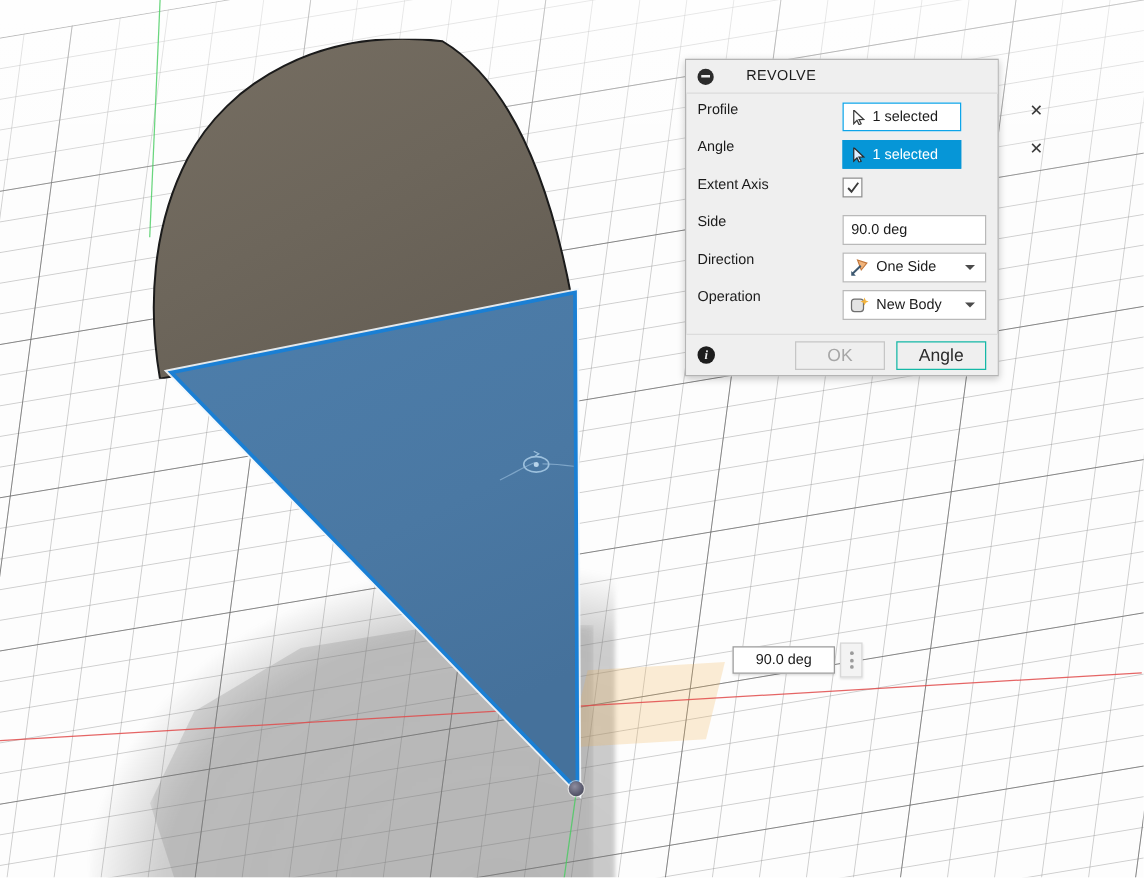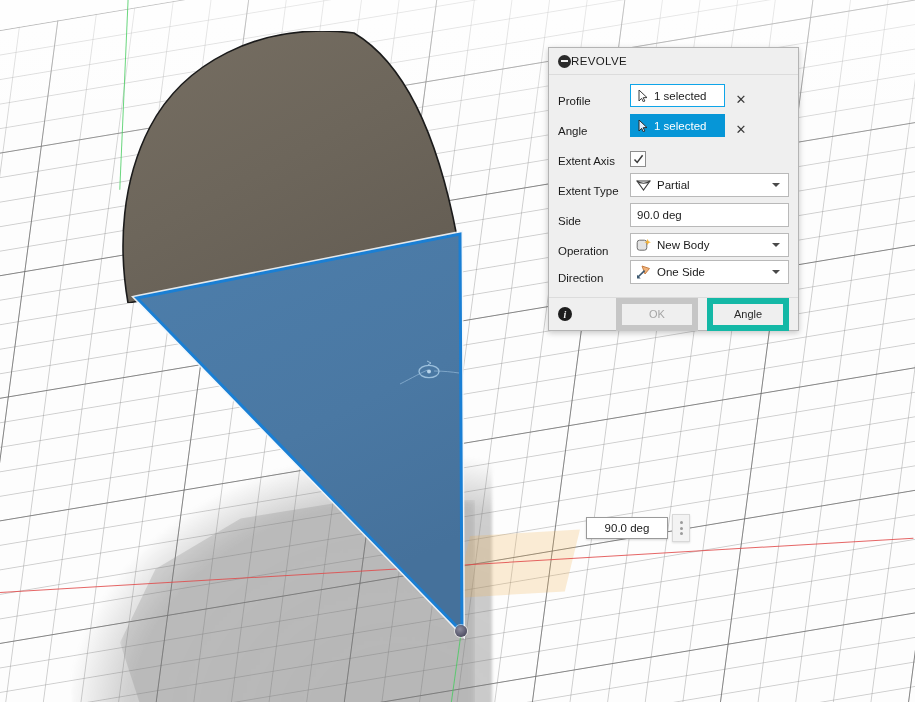--- a/index.html
+++ b/index.html
@@ -139,33 +139,33 @@
 
   
   #revolve-dialog{
     position:absolute;left:548px;top:47px;width:249px;
     background:#efefef;
     border:1px solid #b4b4b4;
     box-shadow:0 2px 6px rgba(0,0,0,.22);
     font-size:11.5px;color:#1b1b1b;
   }
   .dlg-title{
-    height:26px;display:flex;align-items:center;gap:0;
+    height:26px;display:flex;align-items:center;gap:26px;
     padding:0 9px;background:#efefef;border-bottom:1px solid #dcdcdc;
   }
   .collapse-icon{
     width:13px;height:13px;border-radius:50%;background:#2b2b2b;
     display:flex;align-items:center;justify-content:center;flex:none;
   }
   .collapse-icon i{display:block;width:7px;height:1.6px;background:#efefef;}
   .dlg-title-text{font-size:11.5px;color:#1b1b1b;letter-spacing:.35px;}
 
   .dlg-body{padding:7px 0 8px 0;}
   .row{
-    display:flex;align-items:flex-end;height:25px;padding:0 9px;margin-bottom:5px;
+    display:flex;align-items:flex-start;height:25px;padding:0 9px;margin-bottom:5px;gap:44px;
   }
   .row-label{width:72px;flex:none;font-size:11.5px;color:#1b1b1b;}
 
   .sel-btn{
     height:21px;min-width:79px;display:flex;align-items:center;gap:5px;
     padding:0 7px;background:#ffffff;border:1px solid #0ea5e9;
     font-size:11.5px;color:#1b1b1b;cursor:pointer;
   }
   .sel-btn.active{background:#0696d7;border-color:#0696d7;color:#ffffff;}
   .clear-x{
@@ -203,22 +203,22 @@
     border-top:1px solid #dcdcdc;background:#efefef;
   }
   .info-icon{
     width:14px;height:14px;border-radius:50%;background:#1d1d1d;
     color:#efefef;font-size:10px;font-weight:700;font-style:italic;
     display:flex;align-items:center;justify-content:center;
     font-family:"Liberation Serif",serif;cursor:pointer;
   }
   .footer-btns{margin-left:auto;display:flex;gap:9px;}
   .btn{
-    width:70px;height:21px;background:#efefef;border:6px solid #14b8a6;
-    font-size:11px;color:#2a2a2a;display:flex;align-items:center;justify-content:center;
+    width:70px;height:21px;background:#efefef;border:1px solid #14b8a6;
+    font-size:14px;color:#2a2a2a;display:flex;align-items:center;justify-content:center;
     cursor:pointer;
   }
   .btn.disabled{color:#a6a6a6;border-color:#c6c6c6;cursor:default;}
 </style>
 </head>
 <body>
 
 <div id="viewport">
 
   <div class="grid-plane">
@@ -326,62 +326,51 @@
 
     <div class="row">
       <span class="row-label">Extent Axis</span>
       <div class="checkbox">
         <svg width="11" height="11" viewBox="0 0 11 11">
           <path d="M1.5 5.4 L4.2 8.4 L9.6 1.2" stroke="#3a3a3a" stroke-width="1.5" fill="none"></path>
         </svg>
       </div>
     </div>
 
-    <div class="row">
-      <span class="row-label">Extent Type</span>
+
+    <div class="row">
+      <span class="row-label">Side</span>
+      <div class="text-input">90.0 deg</div>
+    </div>
+
+    <div class="row">
+      <span class="row-label">Direction</span>
       <div class="combo">
         <svg class="combo-ico" viewBox="0 0 15 14">
-          <path d="M1 3 L14 3 L7.5 12 Z" fill="#ffffff" stroke="#3c3c3c" stroke-width="1.1"></path>
-          <path d="M1 3 C 4 6, 11 6, 14 3" fill="none" stroke="#3c3c3c" stroke-width="1.1"></path>
-        </svg>
-        <span class="combo-text">Partial</span>
+          <path d="M6 1 L13.5 3.5 L9 9 Z" fill="#f0b37a" stroke="#c2763a" stroke-width=".9"></path>
+          <path d="M8.6 5.6 L2 12" stroke="#3c5870" stroke-width="1.6"></path>
+          <path d="M1 13.5 L1 9.8 L4.7 13.5 Z" fill="#3c5870"></path>
+        </svg>
+        <span class="combo-text">One Side</span>
         <span class="caret"></span>
       </div>
-    </div>
-
-    <div class="row">
-      <span class="row-label">Side</span>
-      <div class="text-input">90.0 deg</div>
     </div>
 
     <div class="row" style="margin-bottom:2px;">
       <span class="row-label">Operation</span>
       <div class="combo">
         <svg class="combo-ico" viewBox="0 0 15 14">
           <rect x="1.2" y="2.2" width="9.6" height="10" rx="2.4" fill="#e3e3e3" stroke="#6f6f6f" stroke-width="1"></rect>
           <path d="M11.6 1 L12.6 3.3 L14.9 4.2 L12.6 5.1 L11.6 7.3 L10.7 5.1 L8.4 4.2 L10.7 3.3 Z" fill="#f2b33d"></path>
         </svg>
         <span class="combo-text">New Body</span>
         <span class="caret"></span>
       </div>
     </div>
 
-    <div class="row">
-      <span class="row-label">Direction</span>
-      <div class="combo">
-        <svg class="combo-ico" viewBox="0 0 15 14">
-          <path d="M6 1 L13.5 3.5 L9 9 Z" fill="#f0b37a" stroke="#c2763a" stroke-width=".9"></path>
-          <path d="M8.6 5.6 L2 12" stroke="#3c5870" stroke-width="1.6"></path>
-          <path d="M1 13.5 L1 9.8 L4.7 13.5 Z" fill="#3c5870"></path>
-        </svg>
-        <span class="combo-text">One Side</span>
-        <span class="caret"></span>
-      </div>
-    </div>
-
   </div>
 
   <div class="dlg-footer">
     <span class="info-icon">i</span>
     <div class="footer-btns">
       <div class="btn disabled">OK</div>
       <div class="btn">Angle</div>
     </div>
   </div>
 </div>

